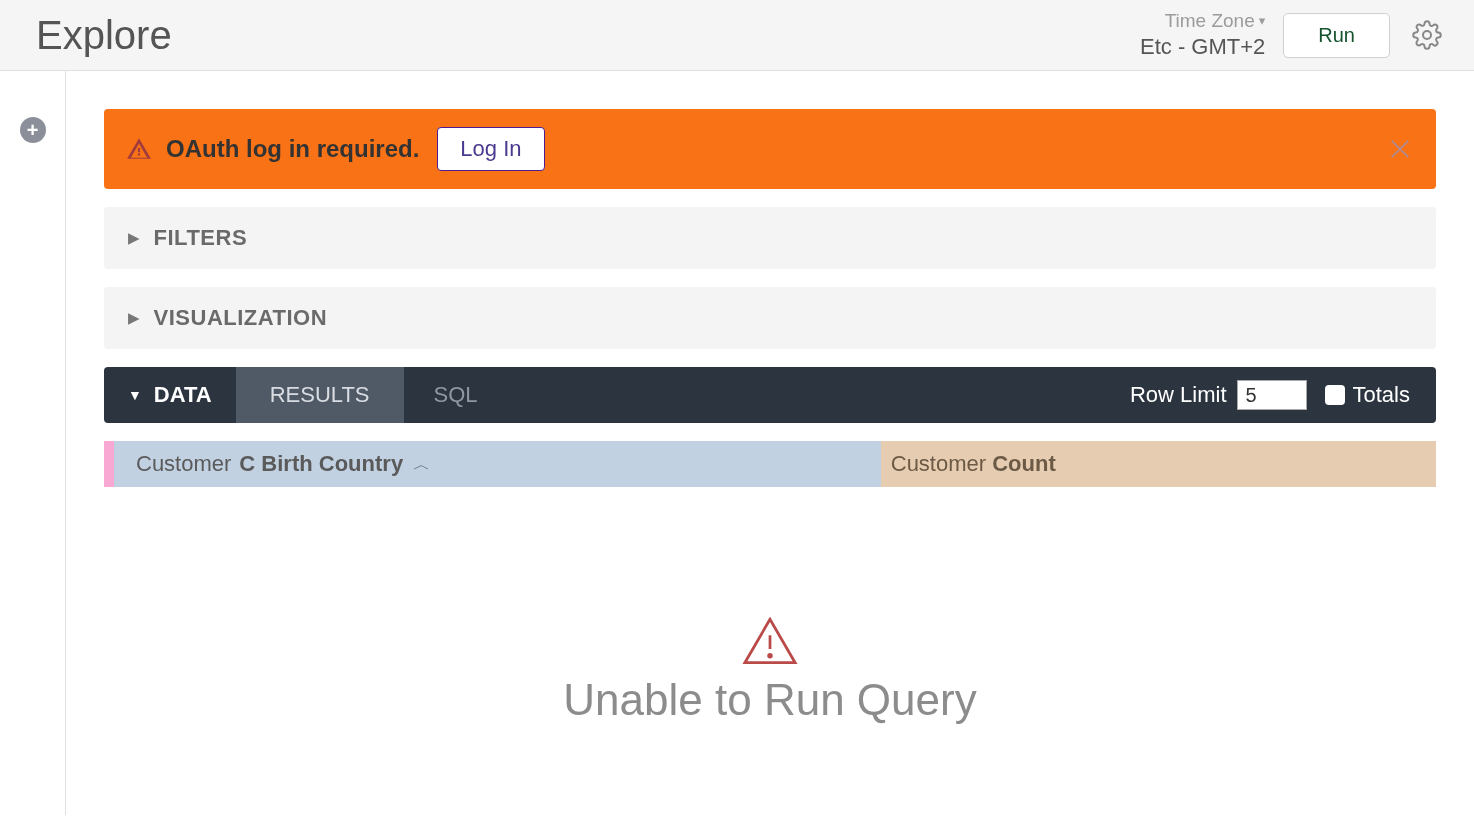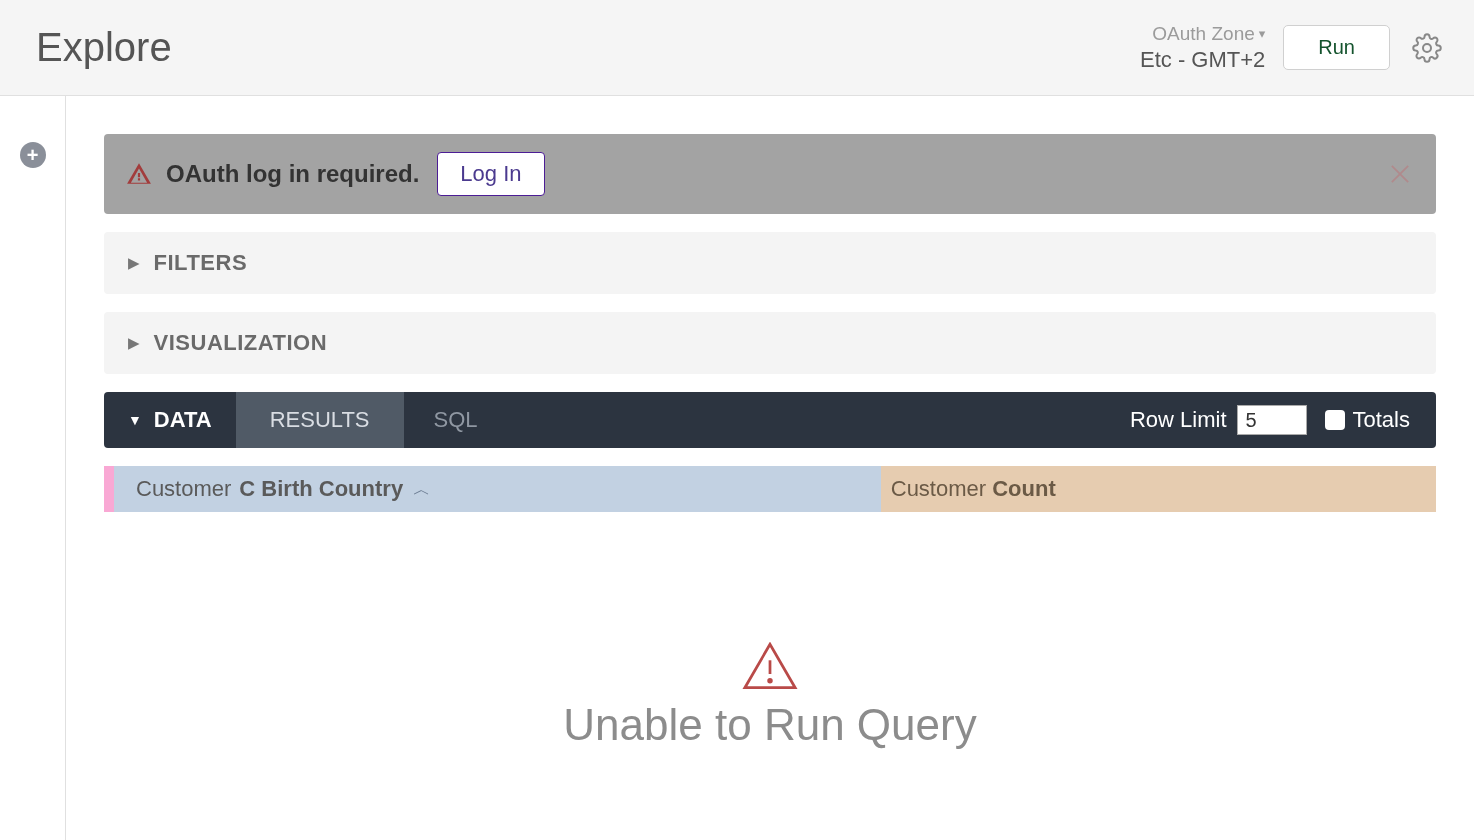--- a/index.html
+++ b/index.html
@@ -7,21 +7,21 @@
     font-family: -apple-system, BlinkMacSystemFont, "Segoe UI", Helvetica, Arial, sans-serif;
     background: #ffffff;
     color: #333;
     width: 1474px;
     height: 840px;
     overflow: hidden;
   }
 
   
   .header {
-    height: 96px;
+    height: 71px;
     background: #f5f5f5;
     border-bottom: 1px solid #e0e0e0;
     display: flex;
     align-items: center;
     padding: 0 28px 0 36px;
   }
   .header-title {
     font-size: 40px;
     font-weight: 400;
     color: #555;
@@ -98,21 +98,21 @@
     line-height: 1;
   }
   .main {
     flex: 1;
     padding: 38px 38px 0 38px;
     overflow-y: auto;
   }
 
   
   .alert {
-    background: #a3a3a3;
+    background: #f97316;
     border-radius: 4px;
     padding: 18px 22px;
     display: flex;
     align-items: center;
     margin-bottom: 18px;
     position: relative;
   }
   .alert-icon { color:#a23c3c; margin-right:14px; }
   .alert-icon svg { display:block; }
   .alert-text {
@@ -273,21 +273,21 @@
   }
 </style>
 </head>
 <body>
 
 <div class="header">
   <div class="header-title">Explore</div>
   <div class="header-right">
     <div class="timezone-block">
       <span class="timezone-label">
-        <span>OAuth Zone</span>
+        <span>Time Zone</span>
         <span class="chev">▾</span>
       </span><br>
       <span class="timezone-value">Etc - GMT+2</span>
     </div>
     <button class="run-btn">Run</button>
     <button class="gear-btn">
       <svg width="30" height="30" viewBox="0 0 24 24" fill="none" stroke="currentColor" stroke-width="1.6">
         <circle cx="12" cy="12" r="3.2"></circle>
         <path d="M19.4 15a1.7 1.7 0 0 0 .34 1.87l.06.06a2 2 0 1 1-2.83 2.83l-.06-.06a1.7 1.7 0 0 0-1.87-.34 1.7 1.7 0 0 0-1.03 1.56V21a2 2 0 1 1-4 0v-.09a1.7 1.7 0 0 0-1.11-1.56 1.7 1.7 0 0 0-1.87.34l-.06.06a2 2 0 1 1-2.83-2.83l.06-.06a1.7 1.7 0 0 0 .34-1.87 1.7 1.7 0 0 0-1.56-1.03H3a2 2 0 1 1 0-4h.09a1.7 1.7 0 0 0 1.56-1.11 1.7 1.7 0 0 0-.34-1.87l-.06-.06a2 2 0 1 1 2.83-2.83l.06.06a1.7 1.7 0 0 0 1.87.34H9a1.7 1.7 0 0 0 1.03-1.56V3a2 2 0 1 1 4 0v.09a1.7 1.7 0 0 0 1.03 1.56 1.7 1.7 0 0 0 1.87-.34l.06-.06a2 2 0 1 1 2.83 2.83l-.06.06a1.7 1.7 0 0 0-.34 1.87V9a1.7 1.7 0 0 0 1.56 1.03H21a2 2 0 1 1 0 4h-.09a1.7 1.7 0 0 0-1.56 1.03z"></path>
       </svg>

